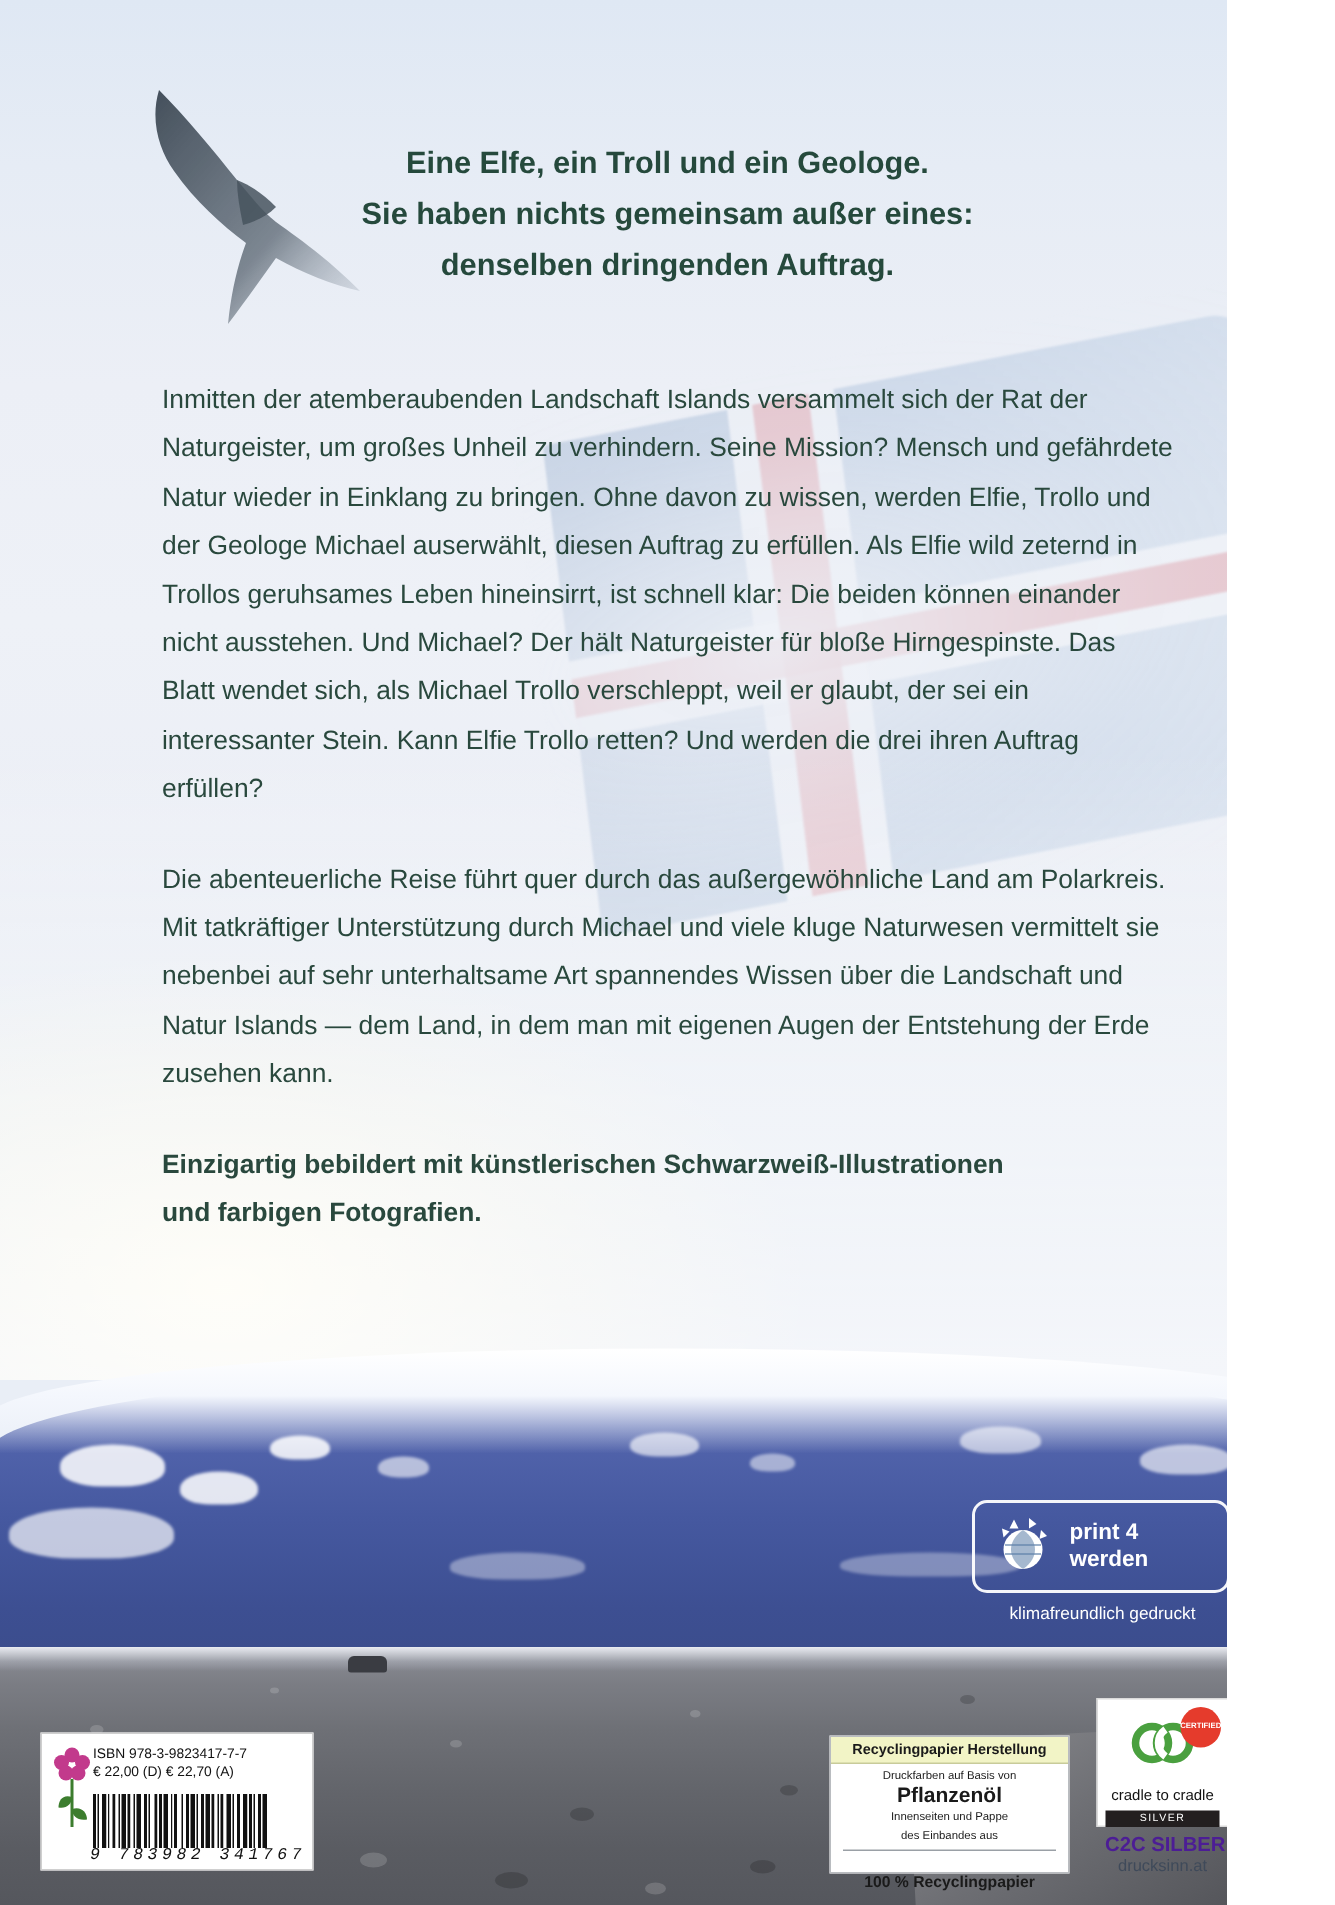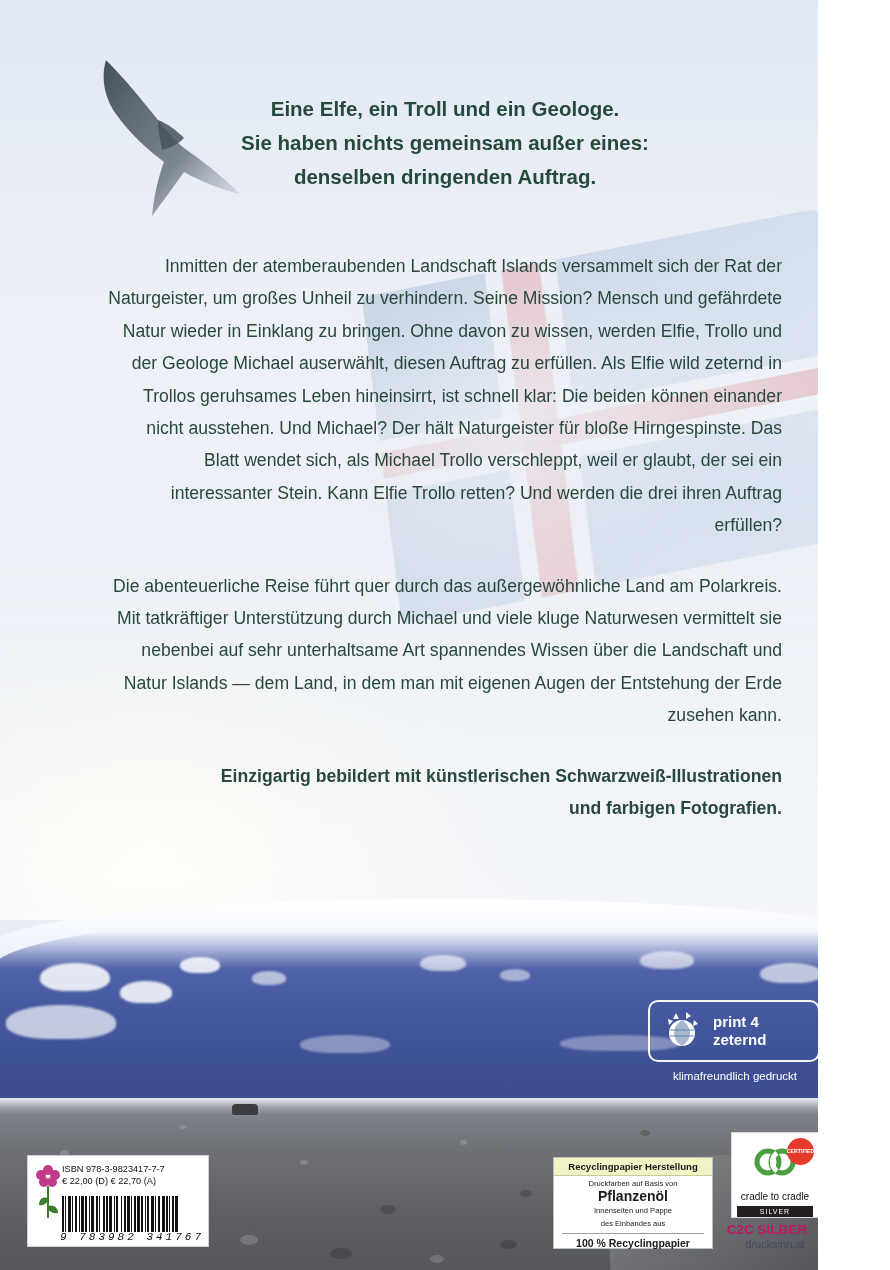--- a/index.html
+++ b/index.html
@@ -176,21 +176,21 @@
     text-align: center;
     color: #25493c;
     font-size: 20.5px;
     line-height: 34px;
     font-weight: 600;
   }
   .body-copy {
     position: absolute;
     left: 108px; top: 250px;
     width: 674px;
-    text-align: right;
+    text-align: left;
     color: #29483d;
     font-size: 17.6px;
     line-height: 32.4px;
   }
   .body-copy p { margin: 0 0 28px 0; }
   .body-copy p.last { margin-bottom: 0; font-weight: 600; }
 
   
   .p4c {
     position: absolute;
@@ -283,21 +283,21 @@
     font-weight: 700;
     padding: 3px 2px;
   }
   .pflanzen-body { font-size: 7.6px; line-height: 10.2px; padding: 3px 4px 0; }
   .pflanzen-oil { font-size: 14px; font-weight: 700; line-height: 14px; }
   .pflanzen-rec {
     font-size: 10.5px;
     font-weight: 700;
     border-top: 1px solid #9aa0a6;
     margin: 3px 8px 0;
-    padding-top: 3px;
+    padding-top: 15px;
   }
 
   .c2c {
     position: absolute;
     left: 731px; top: 1132px;
     width: 88px; height: 86px;
     background: #ffffff;
     border: 1px solid #dadada;
     box-sizing: border-box;
     text-align: center;
@@ -327,22 +327,22 @@
     color: #ffffff;
     font-size: 7px;
     letter-spacing: 1px;
     margin: 4px 5px 0;
     padding: 2px 0;
   }
   .c2c-silver {
     position: absolute;
     left: 717px; top: 1222px;
     width: 100px;
-    text-align: center;
-    color: #be185d;
+    text-align: right;
+    color: #4c1d95;
     font-size: 13.5px;
     font-weight: 700;
   }
   .drucksinn {
     position: absolute;
     left: 725px; top: 1238px;
     width: 100px;
     text-align: center;
     color: #3f4a5a;
     font-size: 11px;
@@ -431,21 +431,21 @@
       <circle cx="22" cy="24" r="13" fill="#ffffff"></circle>
       <path d="M22 11 C28 15 30 20 30 24 C30 28 28 33 22 37 C16 33 14 28 14 24 C14 20 16 15 22 11 Z" fill="#5b7ea8" opacity="0.55"></path>
       <path d="M10 21 h24 M10 27 h24" stroke="#5b7ea8" stroke-width="1.4" opacity="0.6"></path>
       <path d="M16 4 l3 6 -6 0 z" fill="#ffffff"></path>
       <path d="M26 3 l5 4 -5 3 z" fill="#ffffff"></path>
       <path d="M8 10 l5 2 -4 4 z" fill="#ffffff"></path>
       <path d="M34 11 l4 4 -5 2 z" fill="#ffffff"></path>
     </svg>
     <div class="p4c-text">
       <div>print 4</div>
-      <div>zeternd</div>
+      <div>werden</div>
     </div>
   </div>
   <div class="p4c-sub">klimafreundlich gedruckt</div>
 
   <div class="isbn-box"></div>
   <svg class="flower-logo" viewBox="0 0 30 62">
     <g fill="#c23a8c">
       <circle cx="15" cy="10" r="5"></circle>
       <circle cx="8" cy="15" r="5"></circle>
       <circle cx="22" cy="15" r="5"></circle>

